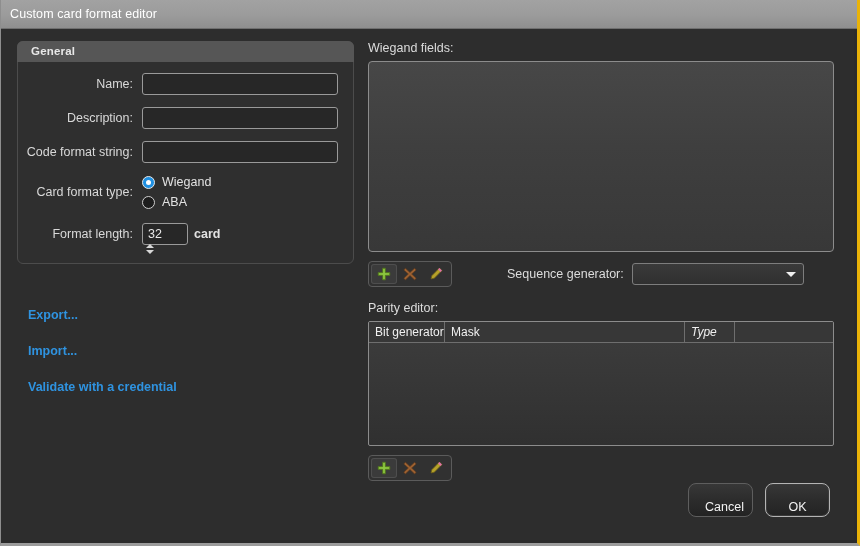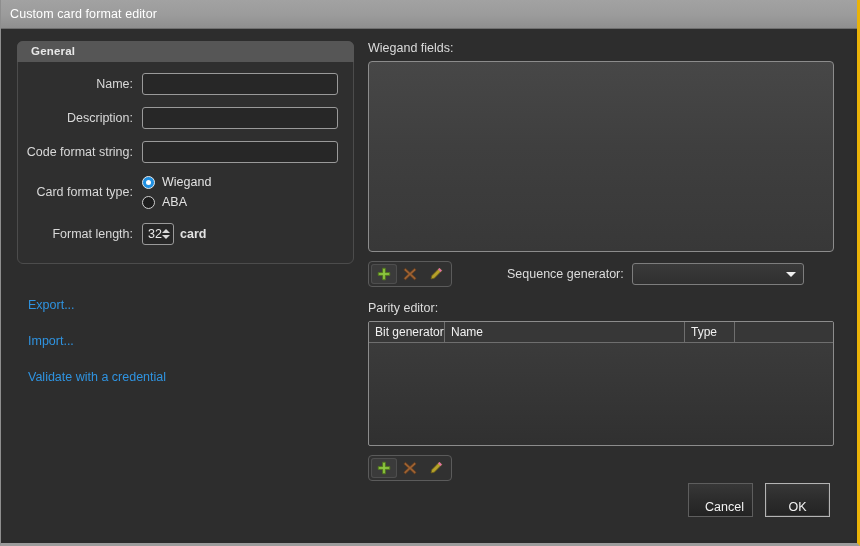--- a/index.html
+++ b/index.html
@@ -145,22 +145,23 @@
 
   
   .spinner-wrap { display: flex; align-items: center; gap: 6px; }
   .spinner {
     display: flex;
     align-items: stretch;
     background: #272727;
     border: 1px solid #9a9a9a;
     border-radius: 3px;
     height: 22px;
-    width: 32px;
-    box-sizing: border-box;
+    width: 46px;
+    box-sizing: border-box;
+    flex-direction: column;
   }
   .spinner-value {
     flex: 1 1 auto;
     color: #e8e8e8;
     font-size: 12.5px;
     line-height: 20px;
     padding-left: 5px;
   }
   .spinner-btns {
     width: 14px;
@@ -179,21 +180,21 @@
   }
   .tri-down {
     width: 0; height: 0;
     border-left: 4px solid transparent;
     border-right: 4px solid transparent;
     border-top: 4px solid #d8d8d8;
   }
   .units { color: #e2e2e2; font-size: 12.5px; font-weight: bold; }
 
   
-  .links { margin-top: 34px; padding-left: 11px; }
+  .links { margin-top: 44px; padding-left: 11px; font-weight: bold; }
   .link {
     display: block;
     color: #2f93e0;
     font-size: 12.5px;
     text-decoration: none;
     margin-bottom: 22px;
     cursor: pointer;
     width: max-content;
   }
   .link:last-child { margin-bottom: 0; }
@@ -308,21 +309,21 @@
   .dlg-buttons {
     position: absolute;
     right: 24px;
     bottom: 23px;
     display: flex;
     gap: 12px;
   }
   .dlg-btn {
     width: 65px;
     height: 25px;
-    border-radius: 0;
+    border-radius: 8px;
     background: linear-gradient(to bottom, #373737 0%, #2c2c2c 50%, #232323 100%);
     border: 1px solid #5e5e5e;
     color: #f2f2f2;
     font-family: "Liberation Sans", sans-serif;
     font-size: 12.5px;
     cursor: pointer;
     padding: 16px;
   }
   .dlg-btn.default {
     border: 1px solid #b4b4b4;
@@ -428,22 +429,22 @@
         <span class="seq-label">Sequence generator:</span>
         <div class="combo">
           <span class="combo-arrow"></span>
         </div>
       </div>
 
       <div class="field-label parity-label">Parity editor:</div>
       <div class="table">
         <div class="thead">
           <span class="th" style="width:76px;">Bit generator</span>
-          <span class="th" style="width:240px;">Name</span>
-          <span class="th" style="width:50px;">Type</span>
+          <span class="th" style="width:240px;">Mask</span>
+          <span class="th" style="width:50px;font-style:italic;">Type</span>
           <span class="th last" style="flex:1 1 auto;"></span>
         </div>
         <div class="tbody"></div>
       </div>
 
       <div class="toolbar-row bottom-toolbar-row">
         <div class="toolbar">
           <span class="tbtn first">
             <svg width="14" height="14" viewBox="0 0 14 14">
               <path d="M5.6 1.2h2.8v4.4h4.4v2.8H8.4v4.4H5.6V8.4H1.2V5.6h4.4z" fill="#8cc63f" stroke="#4e6f1c" stroke-width="0.9"></path>

